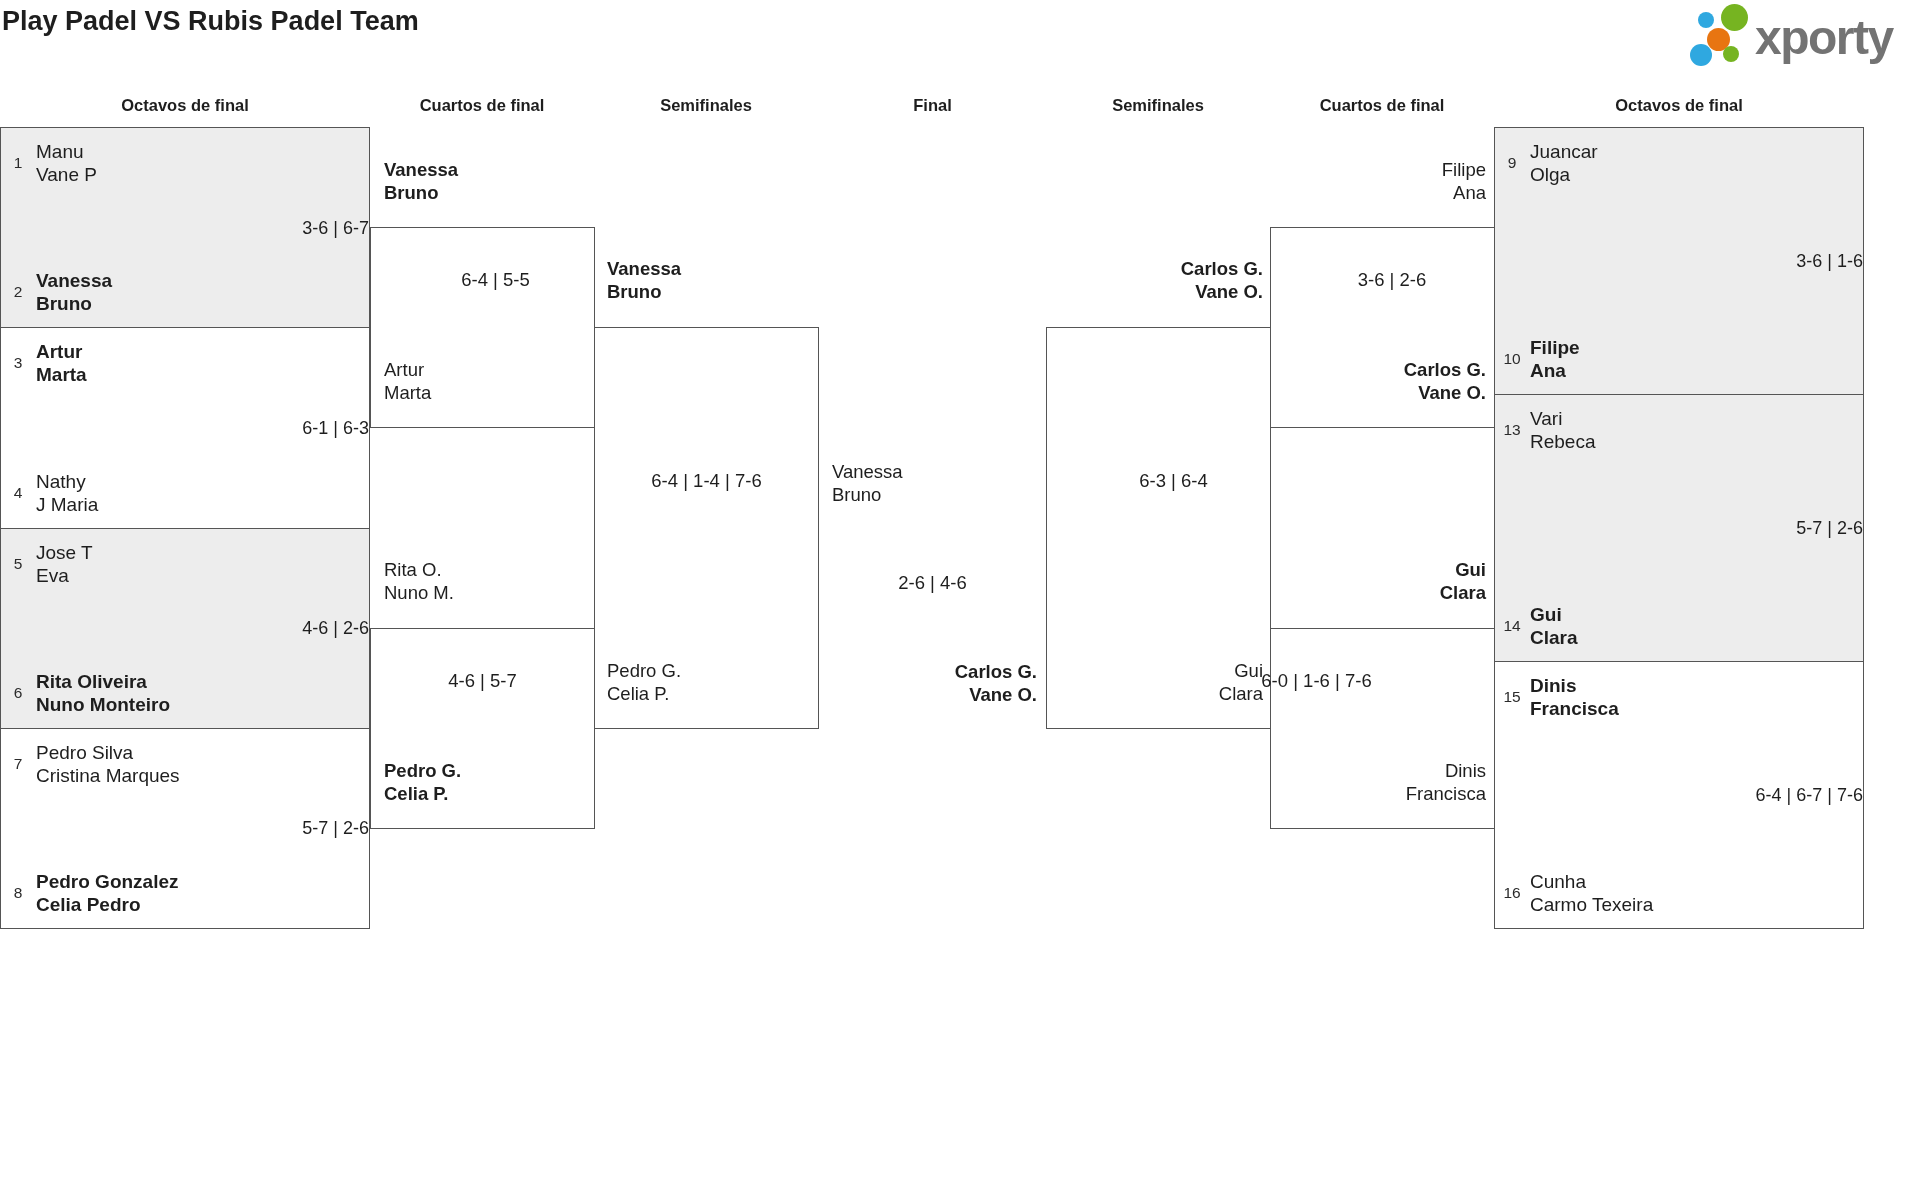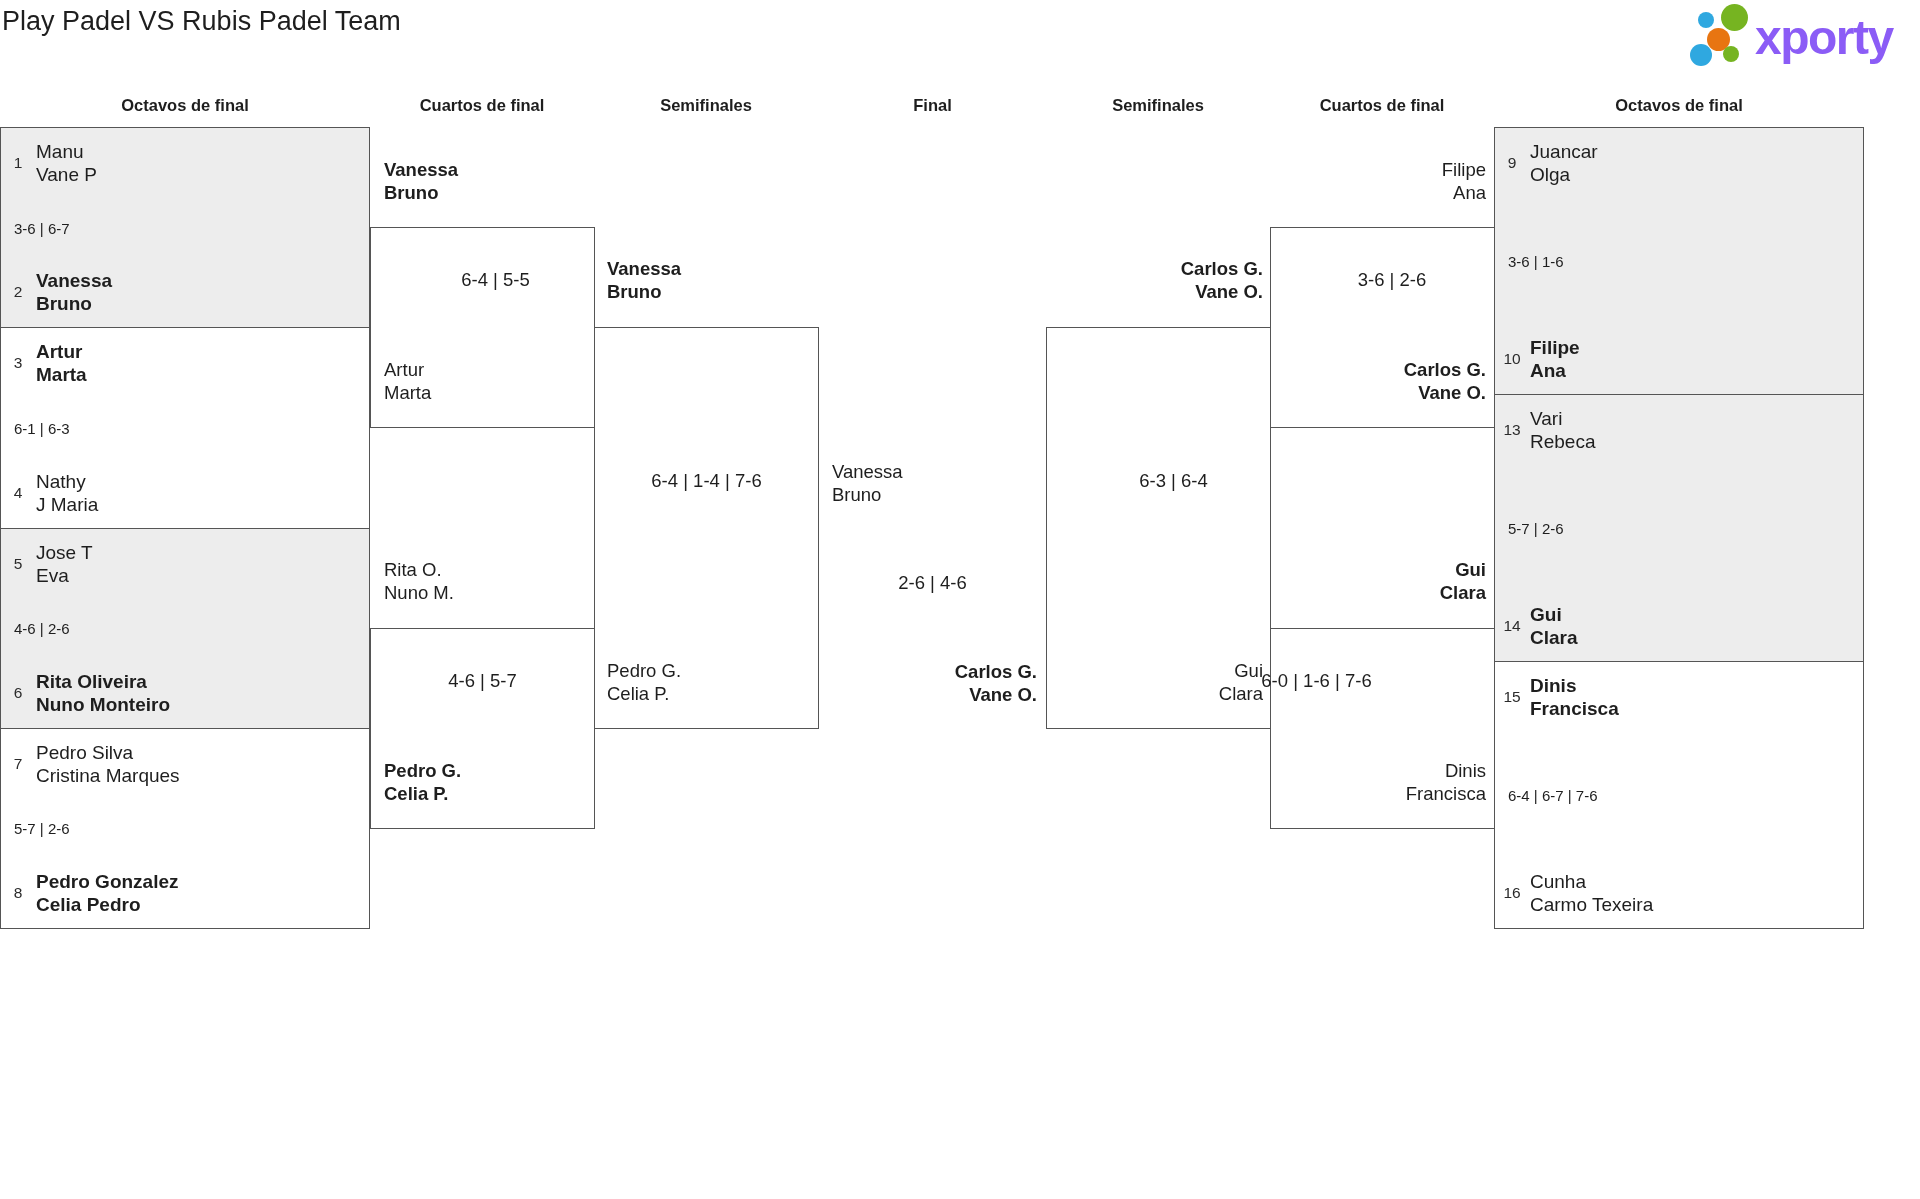--- a/index.html
+++ b/index.html
@@ -1,31 +1,31 @@
 <!DOCTYPE html>
 <html><head>
 <meta charset="utf-8">
 <style>
   html,body{margin:0;padding:0}
   body{
     width:1920px;height:1199px;position:relative;background:#fff;
     font-family:"Liberation Sans",sans-serif;color:#1e1e1e;overflow:hidden;
   }
-  .title{position:absolute;left:2px;top:5px;font-weight:400;font-size:27px;line-height:33px;white-space:nowrap}
+  .title{position:absolute;left:2px;top:5px;font-weight:700;font-size:27px;line-height:33px;white-space:nowrap}
   .rh{position:absolute;top:96px;text-align:center;font-size:16.5px;font-weight:700}
   .oct{position:absolute;top:127px;width:370px;height:802px;border:1px solid #555;box-sizing:border-box;display:flex;flex-direction:column}
   .oct .m{flex:1 1 0;position:relative;border-bottom:1px solid #555;box-sizing:border-box}
   .oct .m:last-child{border-bottom:none}
   .m.alt{background:#ededed}
   .te{position:absolute;left:6px;display:flex;align-items:center;gap:7px}
   .te.top{top:12px}
   .te.bot{bottom:12px}
   .seed{min-width:22px;text-align:center;font-size:15.5px;color:#2b2b2b}
   .names{font-size:19px;line-height:23px;white-space:pre-line}
-  .sc{position:absolute;left:13px;right:0;top:50%;transform:translateY(-50%);text-align:left;font-size:15px}
+  .sc{position:absolute;left:7px;right:0;top:50%;transform:translateY(-50%);text-align:right;font-size:18px}
   .cbox{position:absolute;border:1px solid #555;box-sizing:border-box;background:transparent}
   .lbl{position:absolute;font-size:18.5px;line-height:23px;white-space:pre-line}
   .lbl.r{text-align:right}
   .cscore{position:absolute;text-align:center;font-size:18.5px;line-height:26px}
   .bold{font-weight:700}
   .normal{font-weight:400}
   .logo{position:absolute;left:1688px;top:0;width:232px;height:78px}
   .dot{position:absolute;border-radius:50%}
   .brand{position:absolute;left:67px;top:0;font-size:48px;line-height:75px;font-weight:700;letter-spacing:-1.5px}
 </style>
@@ -35,21 +35,21 @@
 <div class="title">
   <div>Play Padel VS Rubis Padel Team</div>
 </div>
 
 <div class="logo">
   <span class="dot" style="left:10px;top:12px;width:16px;height:16px;background:#2fa8e0"></span>
   <span class="dot" style="left:33px;top:4px;width:27px;height:27px;background:#76b421"></span>
   <span class="dot" style="left:19px;top:28px;width:23px;height:23px;background:#e87511"></span>
   <span class="dot" style="left:2px;top:44px;width:22px;height:22px;background:#2fa8e0"></span>
   <span class="dot" style="left:35px;top:46px;width:16px;height:16px;background:#76b421"></span>
-  <span class="brand" style="color:#8b5cf6">xporty</span>
+  <span class="brand" style="color:#737373">xporty</span>
 </div>
 
 <div class="rh" style="left:0;width:370px">Octavos de final</div>
 <div class="rh" style="left:370px;width:224px">Cuartos de final</div>
 <div class="rh" style="left:594px;width:224px">Semifinales</div>
 <div class="rh" style="left:818px;width:229px">Final</div>
 <div class="rh" style="left:1046px;width:224px">Semifinales</div>
 <div class="rh" style="left:1270px;width:224px">Cuartos de final</div>
 <div class="rh" style="left:1494px;width:370px">Octavos de final</div>
 

